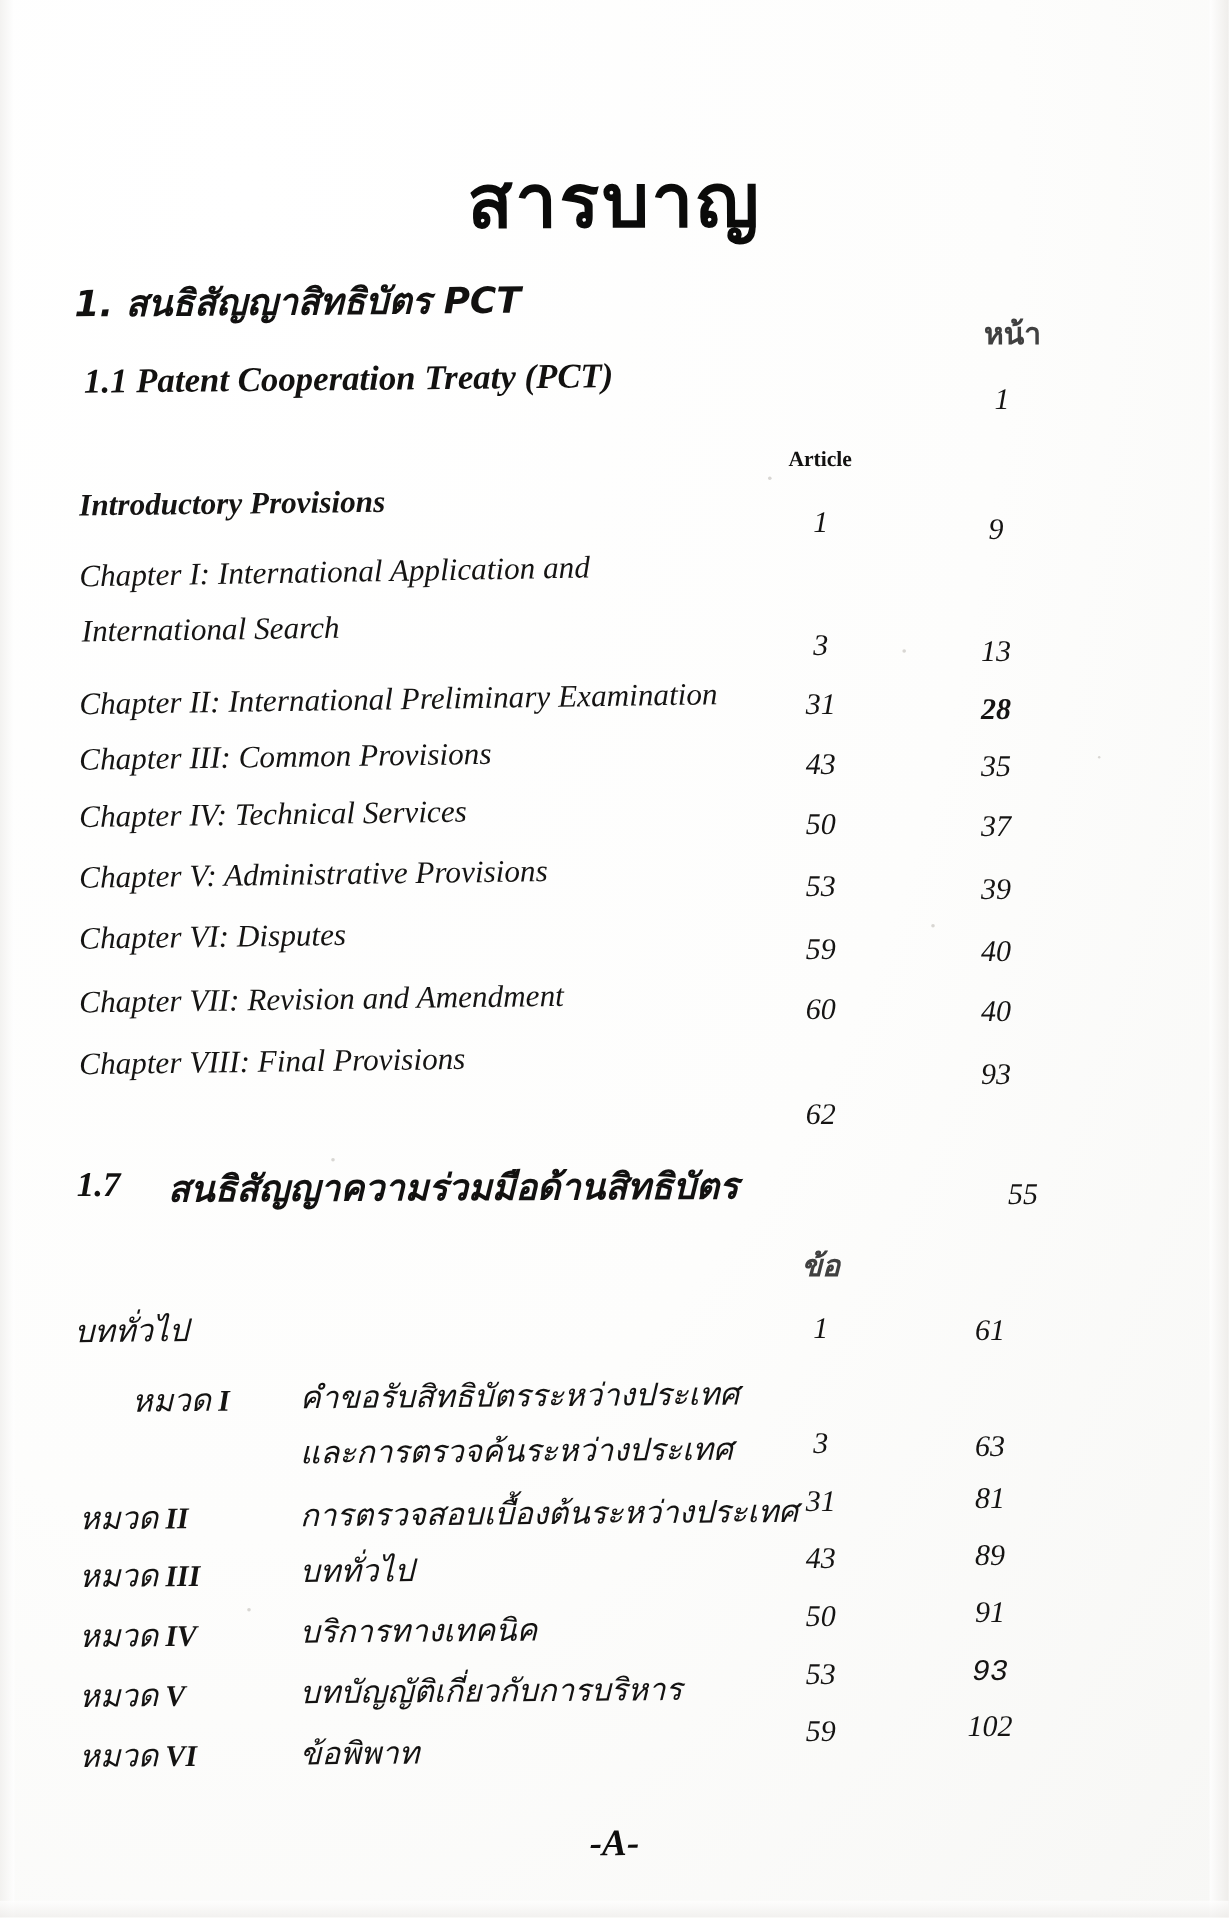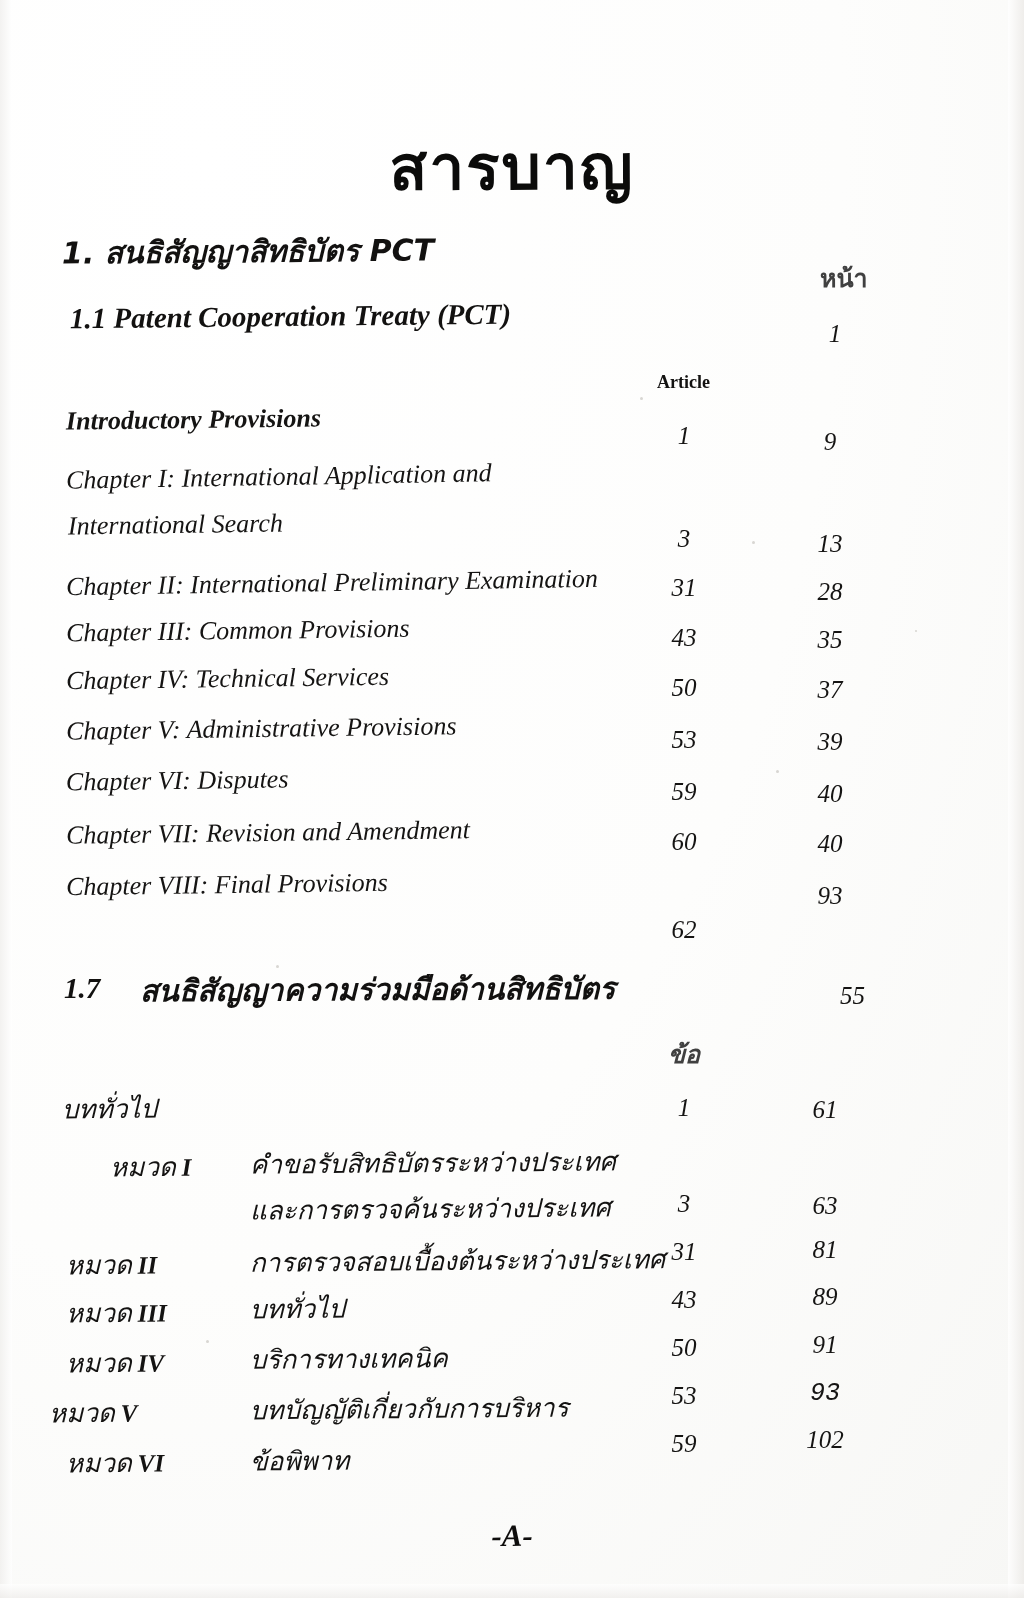--- a/index.html
+++ b/index.html
@@ -178,21 +178,21 @@
 <div class="num num-article" style="left:655px; top:422px;">1</div>
 <div class="num num-page" style="left:795px; top:428px;">9</div>
 
 <div class="entry-en" style="left:66px; top:462px; transform: rotate(-1deg);"><span>Chapter I: International Application and</span></div>
 <div class="entry-en" style="left:68px; top:510px; transform: rotate(-0.8deg);">International Search</div>
 <div class="num num-article" style="left:655px; top:525px;">3</div>
 <div class="num num-page" style="left:795px; top:530px;">13</div>
 
 <div class="entry-en" style="left:66px; top:568px; transform: rotate(-0.9deg);"><span>Chapter II:   International Preliminary Examination</span></div>
 <div class="num num-article" style="left:655px; top:574px;">31</div>
-<div class="num num-page" style="left:795px; top:578px;">28</div>
+<div class="num num-page" style="left:795px; top:578px;font-weight:bold;">28</div>
 
 <div class="entry-en" style="left:66px; top:616px; transform: rotate(-0.8deg);"><span>Chapter III: Common Provisions</span></div>
 <div class="num num-article" style="left:655px; top:624px;">43</div>
 <div class="num num-page" style="left:795px; top:626px;">35</div>
 
 <div class="entry-en" style="left:66px; top:664px; transform: rotate(-0.8deg);"><span>Chapter IV: Technical Services</span></div>
 <div class="num num-article" style="left:655px; top:674px;">50</div>
 <div class="num num-page" style="left:795px; top:676px;">37</div>
 
 <div class="entry-en" style="left:66px; top:714px; transform: rotate(-0.8deg);"><span>Chapter V:  Administrative Provisions</span></div>
@@ -235,21 +235,21 @@
 <div class="entry-thai-label" style="left:66px; top:1292px; transform: rotate(-0.6deg);"><span>หมวด</span><span class="roman">III</span></div>
 <div class="entry-thai" style="left:250px; top:1288px; transform: rotate(-0.5deg);">บททั่วไป</div>
 <div class="num num-article" style="left:655px; top:1286px;">43</div>
 <div class="num num-page" style="left:790px; top:1283px;">89</div>
 
 <div class="entry-thai-label" style="left:66px; top:1342px; transform: rotate(-0.6deg);"><span>หมวด</span><span class="roman">IV</span></div>
 <div class="entry-thai" style="left:250px; top:1338px; transform: rotate(-0.5deg);">บริการทางเทคนิค</div>
 <div class="num num-article" style="left:655px; top:1334px;">50</div>
 <div class="num num-page" style="left:790px; top:1331px;">91</div>
 
-<div class="entry-thai-label" style="left:49px; top:1392px; transform: rotate(-0.6deg);"><span>หมวด</span><span class="roman">V</span></div>
+<div class="entry-thai-label" style="left:66px; top:1392px; transform: rotate(-0.6deg);"><span>หมวด</span><span class="roman">V</span></div>
 <div class="entry-thai" style="left:250px; top:1388px; transform: rotate(-0.5deg);">บทบัญญัติเกี่ยวกับการบริหาร</div>
 <div class="num num-article" style="left:655px; top:1382px;">53</div>
 <div class="num num-page" style="left:790px; top:1379px;font-family:Liberation Mono, monospace;">93</div>
 
 <div class="entry-thai-label" style="left:66px; top:1442px; transform: rotate(-0.6deg);"><span>หมวด</span><span class="roman">VI</span></div>
 <div class="entry-thai" style="left:250px; top:1440px; transform: rotate(-0.5deg);">ข้อพิพาท</div>
 <div class="num num-article" style="left:655px; top:1430px;">59</div>
 <div class="num num-page" style="left:790px; top:1426px;">102</div>
 
 <div class="folio">-A-</div>

